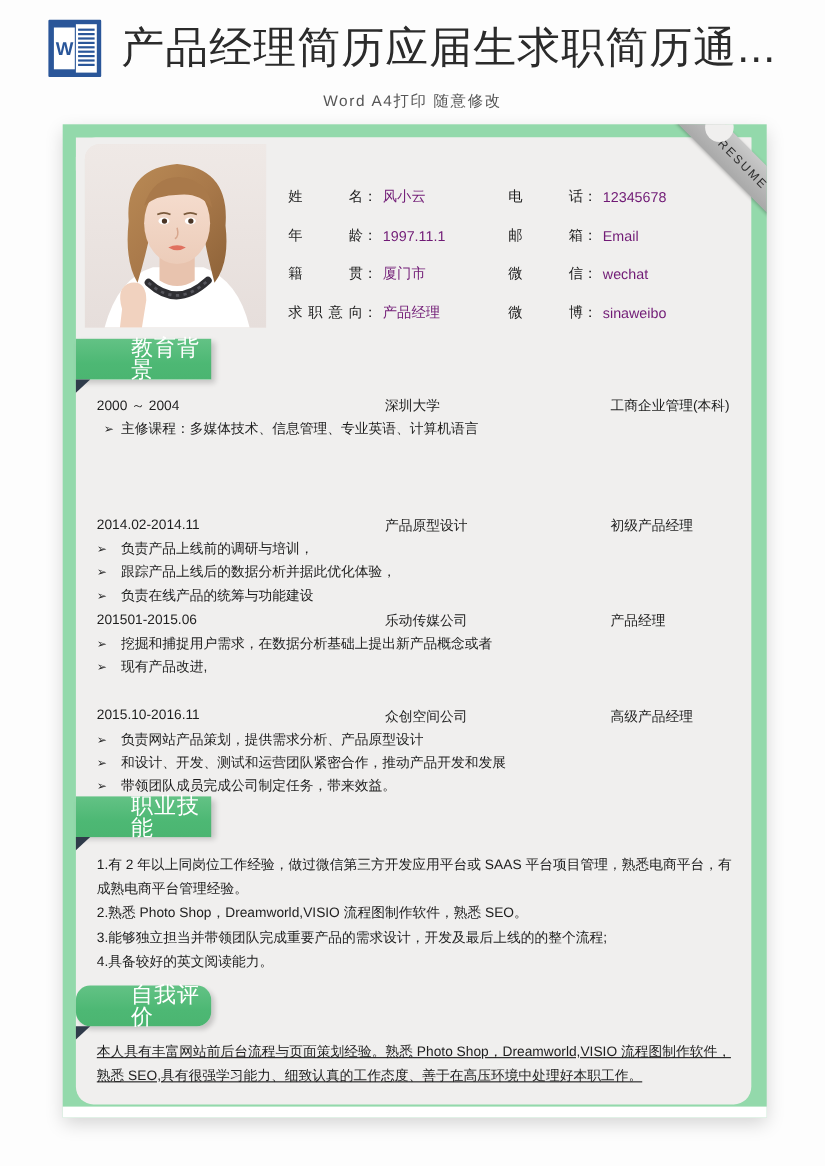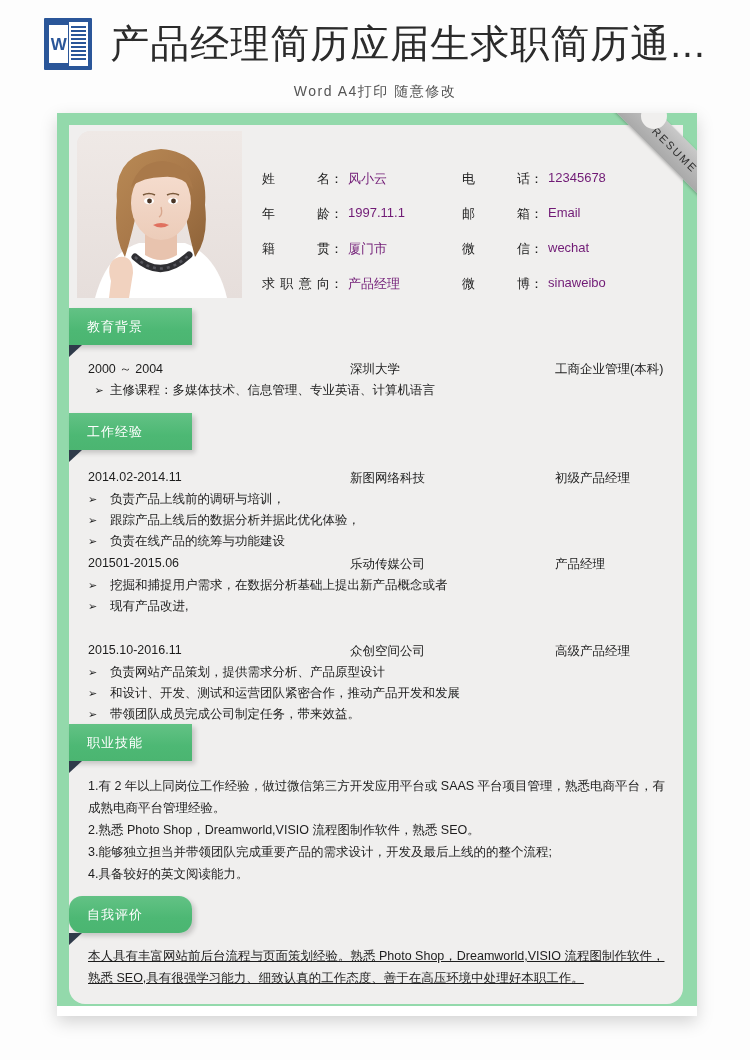--- a/index.html
+++ b/index.html
@@ -173,21 +173,21 @@
   .info {
     position: absolute;
     left: 262px; top: 170px;
     width: 410px;
     display: grid;
     grid-template-columns: 200px 210px;
     row-gap: 17px;
     font-size: 13px;
     color: #1d1d1d;
   }
-  .info-item { display: flex; align-items: flex-start; white-space: nowrap; }
+  .info-item { display: flex; align-items: center; white-space: nowrap; }
   .info-label {
     display: inline-block;
     width: 68px;
     text-align: justify;
     text-align-last: justify;
     color: #1d1d1d;
   }
   .info-colon { margin: 0 5px 0 0; }
   .info-value { color: #701a75; }
 
@@ -198,23 +198,24 @@
     width: 123px;
     background: linear-gradient(180deg, #63c285 0%, #4db874 60%, #4bb571 100%);
     display: flex;
     align-items: center;
     padding-left: 18px;
     box-shadow: 3px 3px 5px rgba(0,0,0,0.18);
     z-index: 4;
   }
   .sec-tab span {
     color: #ffffff;
-    font-size: 13px;
+    font-size: 20px;
     letter-spacing: 1px;
     line-height: 1;
+    margin-left: 32px;
   }
   .sec-tab::after {
     content: "";
     position: absolute;
     left: 0; bottom: -12px;
     width: 0; height: 0;
     border-left: 13px solid #2f3b4a;
     border-bottom: 12px solid transparent;
   }
 
@@ -388,27 +389,24 @@
   </div>
   <div class="row3" style="top:361px;">
     <span class="c-date">2000 ～ 2004</span>
     <span class="c-org">深圳大学</span>
     <span class="c-role">工商企业管理(本科)</span>
   </div>
   <div class="bullet" style="top:382px;text-align:center;">
     <span class="arrow">➢</span><span>主修课程：多媒体技术、信息管理、专业英语、计算机语言</span>
   </div>
 
-  <div class="sec-tab" style="left:69px; top:413px;">
-    <span>工作经验</span>
-  </div>
 
   <div class="row3" style="top:470px;">
     <span class="c-date">2014.02-2014.11</span>
-    <span class="c-org">新图网络科技</span>
+    <span class="c-org">产品原型设计</span>
     <span class="c-role">初级产品经理</span>
   </div>
   <div class="bullet" style="top:491px;">
     <span class="arrow">➢</span><span>负责产品上线前的调研与培训，</span>
   </div>
   <div class="bullet" style="top:512px;">
     <span class="arrow">➢</span><span>跟踪产品上线后的数据分析并据此优化体验，</span>
   </div>
   <div class="bullet" style="top:533px;">
     <span class="arrow">➢</span><span>负责在线产品的统筹与功能建设</span>

